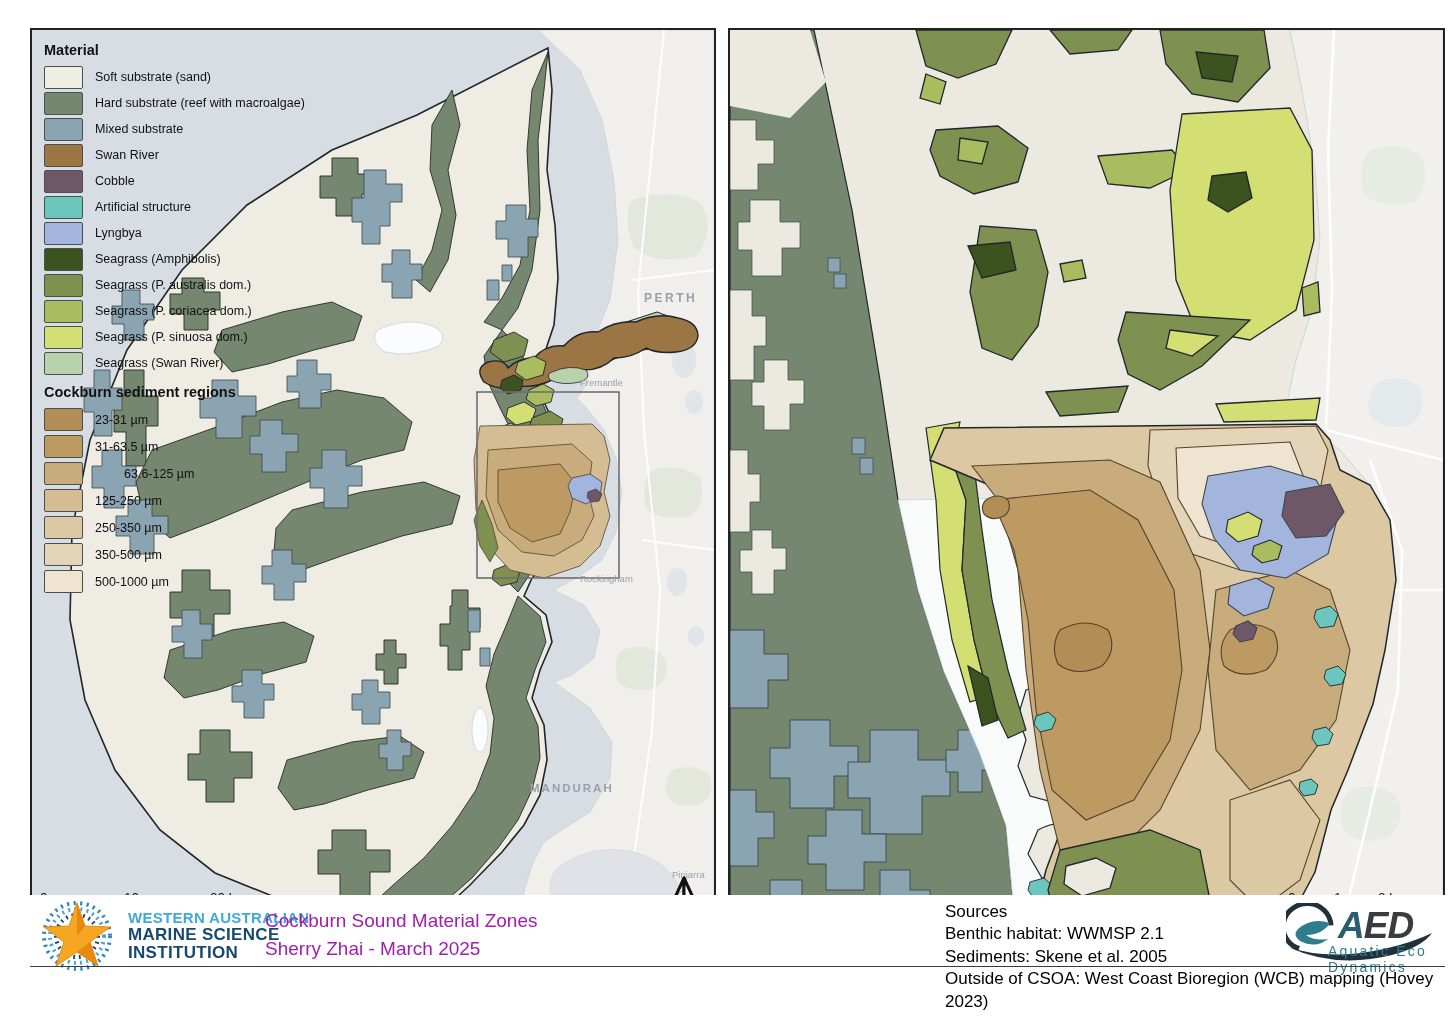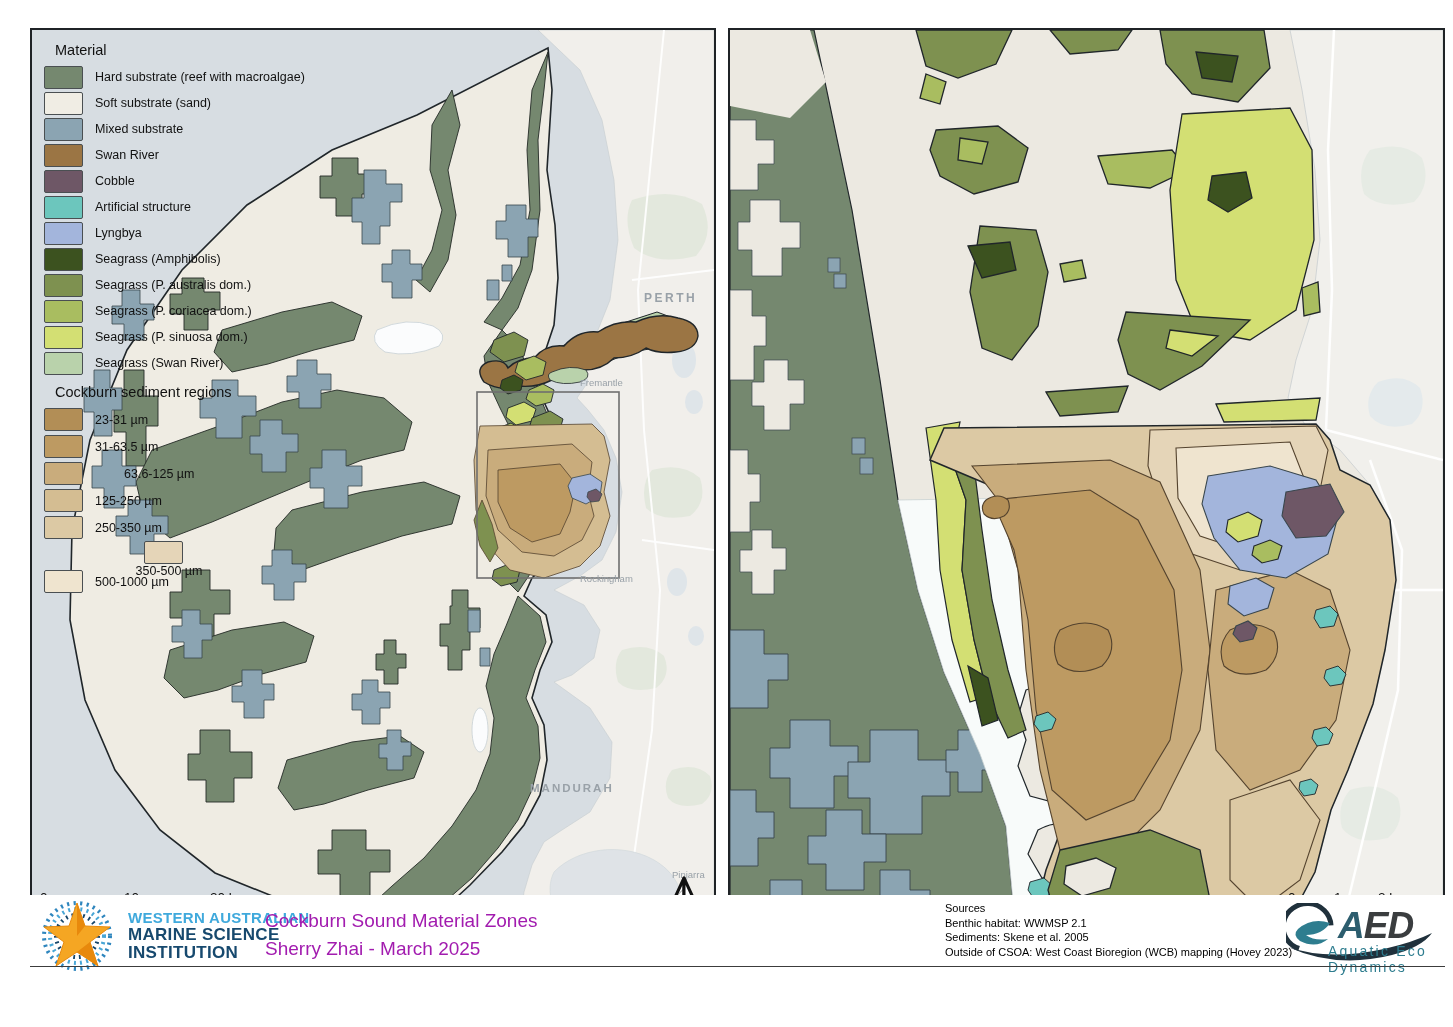--- a/index.html
+++ b/index.html
@@ -5,34 +5,34 @@
   html,body{margin:0;padding:0;background:#ffffff;}
   #canvas{position:relative;width:1453px;height:1027px;background:#ffffff;overflow:hidden;
           font-family:"Liberation Sans",sans-serif;}
   .panel{position:absolute;border:2px solid #1f2326;box-sizing:border-box;background:#d7dde2;}
   #left-panel{left:30px;top:28px;width:686px;height:911px;}
   #right-panel{left:728px;top:28px;width:717px;height:908px;}
   #left-panel svg,#right-panel svg{position:absolute;left:0;top:0;}
 
   
   #legend{position:absolute;left:12px;top:8px;width:238px;}
-  .legend-heading{font-size:14.5px;font-weight:normal;color:#111;margin:4px 0 6px 11px;}
+  .legend-heading{font-size:14.5px;font-weight:bold;color:#111;margin:4px 0 6px 0;}
   .legend-row{display:flex;align-items:center;height:26px;}
   .swatch{width:37px;height:21px;border:1.4px solid #4a4f52;border-radius:2px;flex:0 0 auto;}
   .legend-label{font-size:12.5px;color:#111;margin-left:12px;white-space:nowrap;}
 
   
   #footer{position:absolute;left:0;top:895px;width:1453px;height:86px;background:#fff;}
   #footer-rule{position:absolute;left:30px;top:71px;width:1415px;height:0;border-top:1.4px solid #3c3c3c;}
   #wamsi{position:absolute;left:38px;top:2px;display:flex;align-items:center;}
   #wamsi-text{margin-left:12px;line-height:1.05;}
   .wamsi-l1{color:#3fa9dc;font-size:15px;font-weight:bold;letter-spacing:.3px;}
   .wamsi-l2,.wamsi-l3{color:#17496e;font-size:17px;font-weight:bold;letter-spacing:.3px;}
   #map-title{position:absolute;left:265px;top:12px;color:#a21caf;font-size:19px;line-height:1.45;}
-  #sources{position:absolute;left:945px;top:6px;color:#000;font-size:11px;line-height:1.32;}
+  #sources{position:absolute;left:945px;top:6px;color:#000;font-size:17px;line-height:1.32;}
   #aed{position:absolute;left:1286px;top:8px;width:152px;height:58px;}
   .aed-word{position:absolute;left:52px;top:2px;font-size:37px;font-weight:bold;font-style:italic;
             letter-spacing:-1px;color:#3a3d3f;}
   .aed-word .aed-a{color:#2c5d6e;}
   .aed-tag{position:absolute;left:42px;top:40px;font-size:14px;font-weight:normal;letter-spacing:2.2px;color:#2e7d8f;}
   .maplabel{fill:#99a1a8;}
 </style>
 </head>
 <body>
 
@@ -182,27 +182,27 @@
         <path d="M24,0 L24,38 L0,52 Z" fill="url(#hatch)" stroke="#111" stroke-width="3" stroke-linejoin="round"></path>
         <path d="M24,0 L48,52 L24,38 Z" fill="#ffffff" stroke="#111" stroke-width="3" stroke-linejoin="round"></path>
       </g>
     </svg>
 
     <div id="legend">
       <div class="legend-heading">Material</div>
       <div>
 
           <div class="legend-row">
+            <span class="swatch" style="background: rgb(240, 237, 228);"></span>
+            <span class="legend-label">Soft substrate (sand)</span>
+          </div>
+
+          <div class="legend-row">
             <span class="swatch" style="background: rgb(117, 136, 111);"></span>
             <span class="legend-label">Hard substrate (reef with macroalgae)</span>
-          </div>
-
-          <div class="legend-row">
-            <span class="swatch" style="background: rgb(240, 237, 228);"></span>
-            <span class="legend-label">Soft substrate (sand)</span>
           </div>
 
           <div class="legend-row">
             <span class="swatch" style="background: rgb(139, 164, 178);"></span>
             <span class="legend-label">Mixed substrate</span>
           </div>
 
           <div class="legend-row">
             <span class="swatch" style="background: rgb(155, 117, 68);"></span>
             <span class="legend-label">Swan River</span>
@@ -269,21 +269,21 @@
           <div class="legend-row" style="height:27px;">
             <span class="swatch" style="background: rgb(212, 189, 146);"></span>
             <span class="legend-label">125-250 µm</span>
           </div>
 
           <div class="legend-row" style="height:27px;text-align:center;">
             <span class="swatch" style="background: rgb(220, 201, 164);"></span>
             <span class="legend-label">250-350 µm</span>
           </div>
 
-          <div class="legend-row" style="height:27px;flex-direction:column;">
+          <div class="legend-row" style="height:27px;">
             <span class="swatch" style="background: rgb(229, 213, 184);"></span>
             <span class="legend-label">350-500 µm</span>
           </div>
 
           <div class="legend-row" style="height:27px;">
             <span class="swatch" style="background: rgb(239, 228, 207);"></span>
             <span class="legend-label">500-1000 µm</span>
           </div>
         </div>
     </div>

